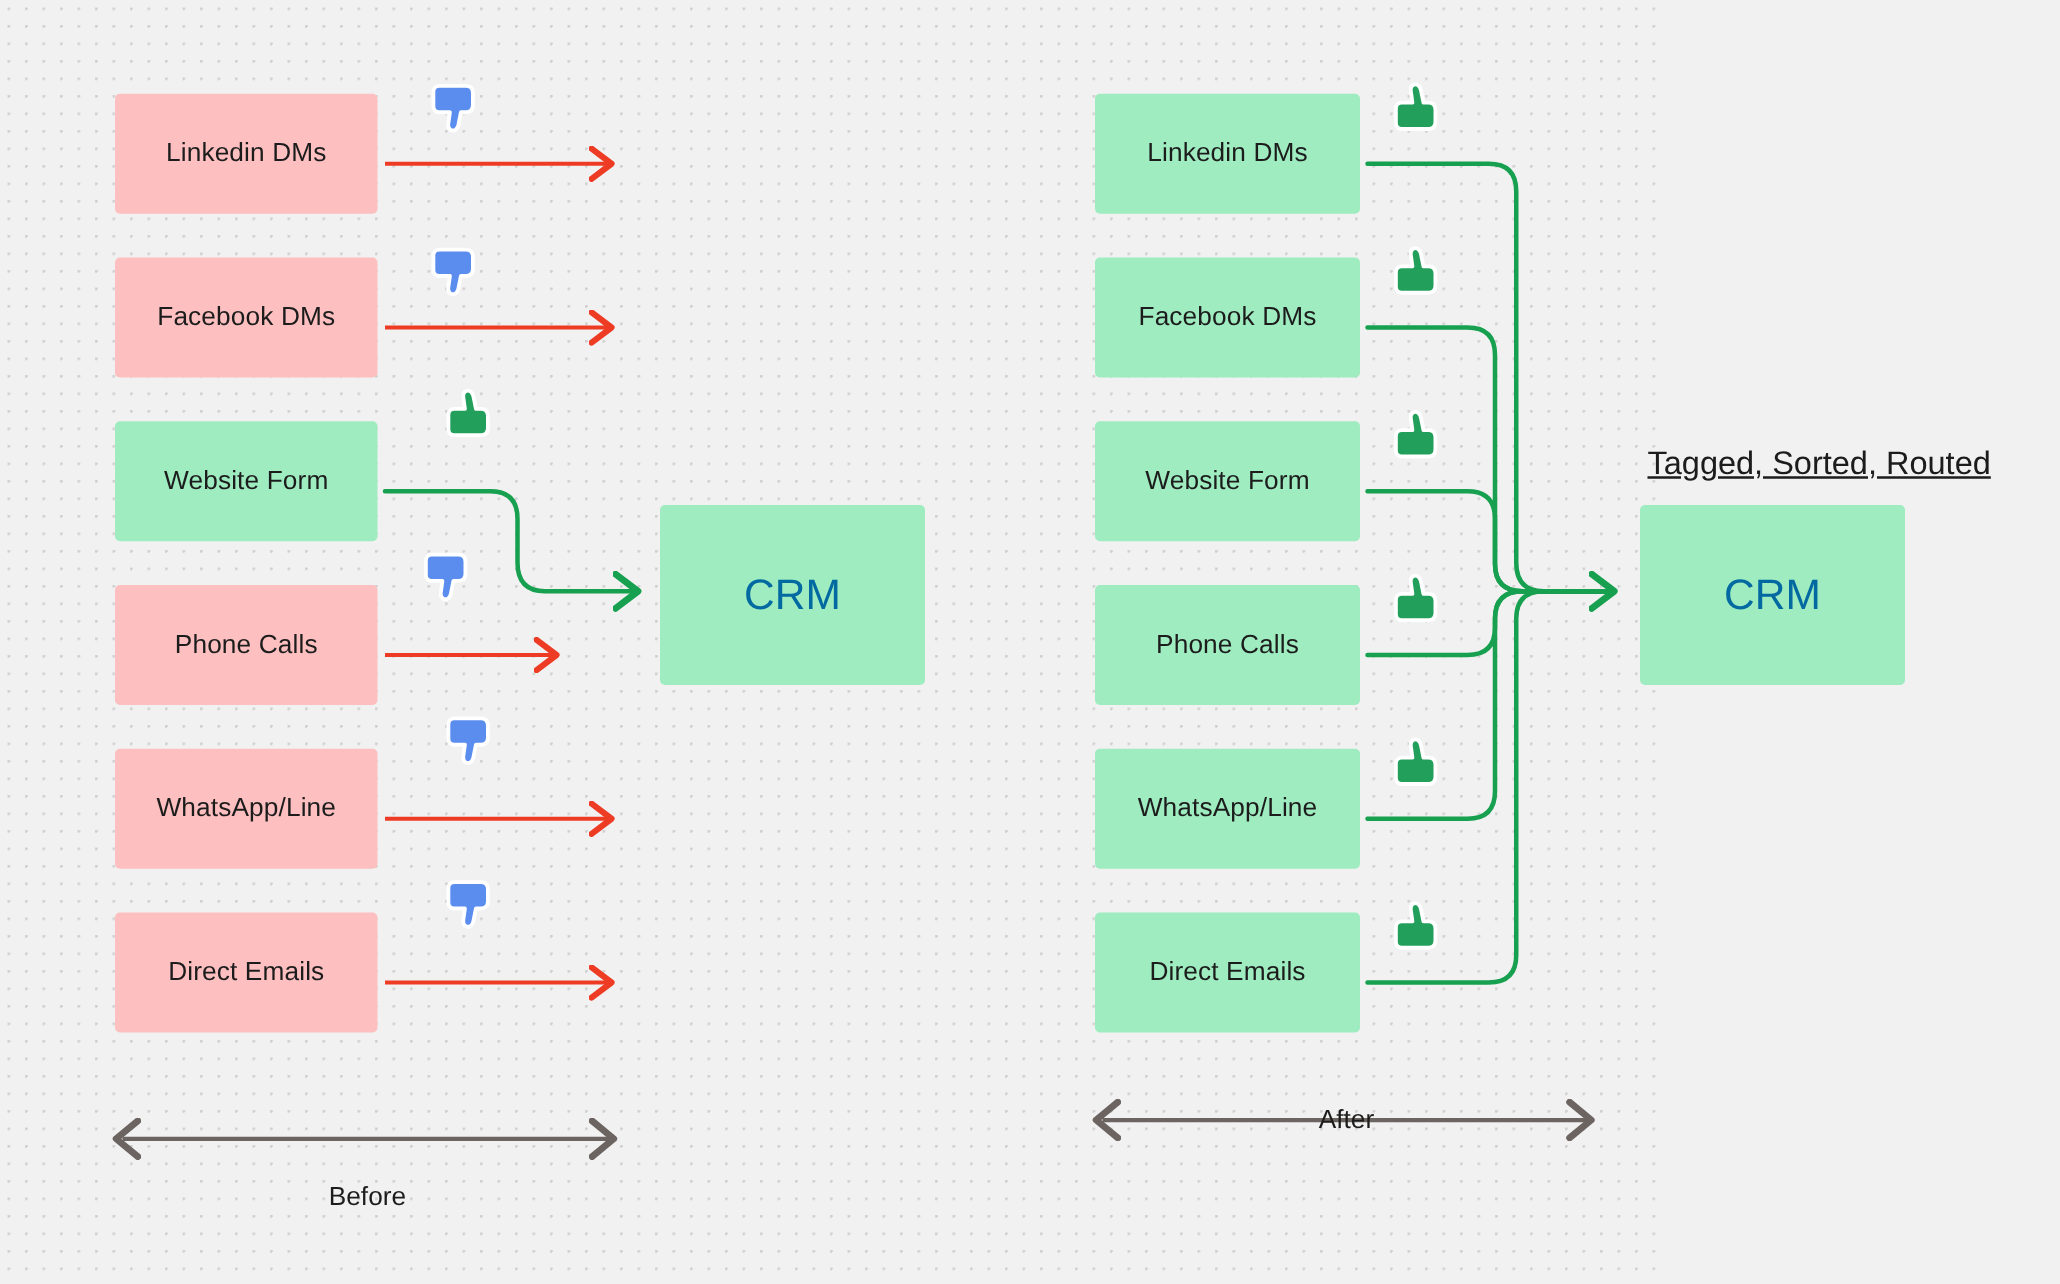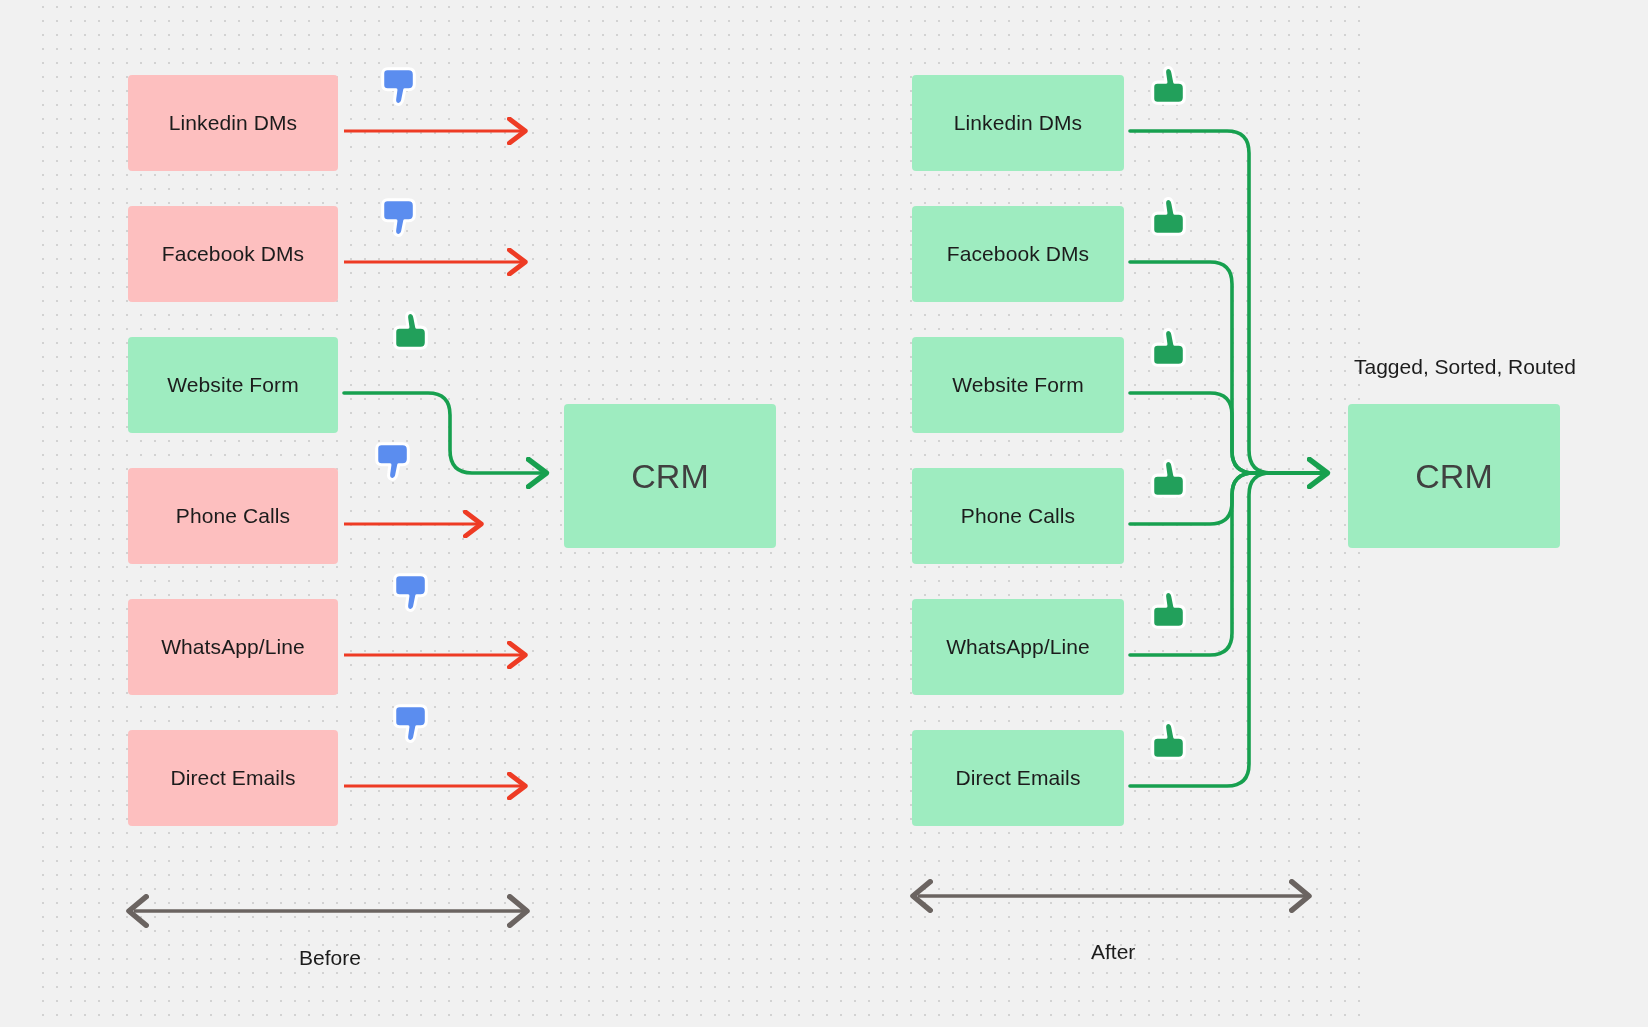--- a/index.html
+++ b/index.html
@@ -10,21 +10,20 @@
     overflow:hidden;
   }
   #canvas{
     position:relative;
     width:1325px;height:1027px;
     background-color:#f1f1f1;
     background-image:
       radial-gradient(circle at 1px 1px, #d2d2d2 1.1px, transparent 1.2px);
     background-size:14px 14px;
     background-position:6px 6px;
-    margin-left:36px;
   }
 
   
   .node{
     position:absolute;
     border-radius:4px;
     display:flex;
     align-items:center;
     justify-content:center;
     font-size:21px;
@@ -34,35 +33,36 @@
   }
   .node.bad{ background:#fdbfbf; }
   .node.good{ background:#9eecc0; }
 
   .crm{
     position:absolute;
     background:#9eecc0;
     border-radius:4px;
     display:flex;align-items:center;justify-content:center;
     font-size:34px;
-    color:#404040;
+    color:#0369a1;
   }
 
   
   .caption{
     position:absolute;
     font-size:21px;
     color:#1c1c1c;
     white-space:nowrap;
   }
   .routed-label{
     position:absolute;
-    font-size:21px;
+    font-size:26px;
     color:#1c1c1c;
     white-space:nowrap;
+    text-decoration:underline;
   }
 
   
   svg.layer{
     position:absolute;left:0;top:0;
     width:1648px;height:1027px;
     overflow:visible;
     pointer-events:none;
   }
 
@@ -205,15 +205,15 @@
     <path d="M10,42 L32,42 C36,42 38,40 38,36 L38,26 C38,22 36,20 32,20 L28,20 L26,10 C25.4,6 22.6,4 20,5 C17.6,5.8 17,8 17.6,11.4 L18.8,20 L10,20 C7,20 5,22 5,25 L5,37 C5,40 7,42 10,42 Z" fill="#22a05b" stroke="#ffffff" stroke-width="3.2" stroke-linejoin="round" transform="translate(2,1)"></path>
   </svg>
   <svg class="thumb" style="left:1110px; top:717px;" viewBox="0 0 48 48">
     <path d="M10,42 L32,42 C36,42 38,40 38,36 L38,26 C38,22 36,20 32,20 L28,20 L26,10 C25.4,6 22.6,4 20,5 C17.6,5.8 17,8 17.6,11.4 L18.8,20 L10,20 C7,20 5,22 5,25 L5,37 C5,40 7,42 10,42 Z" fill="#22a05b" stroke="#ffffff" stroke-width="3.2" stroke-linejoin="round" transform="translate(2,1)"></path>
   </svg>
 
   <div class="routed-label" style="left:1318px; top:355px;">Tagged, Sorted, Routed</div>
 
   <div class="caption" style="left:263px; top:946px;">Before</div>
 
-  <div class="caption" style="left:1055px; top:940px;text-align:right;">After</div>
+  <div class="caption" style="left:1055px; top:884px;text-align:right;">After</div>
 
 </div>
 
 </body></html>

